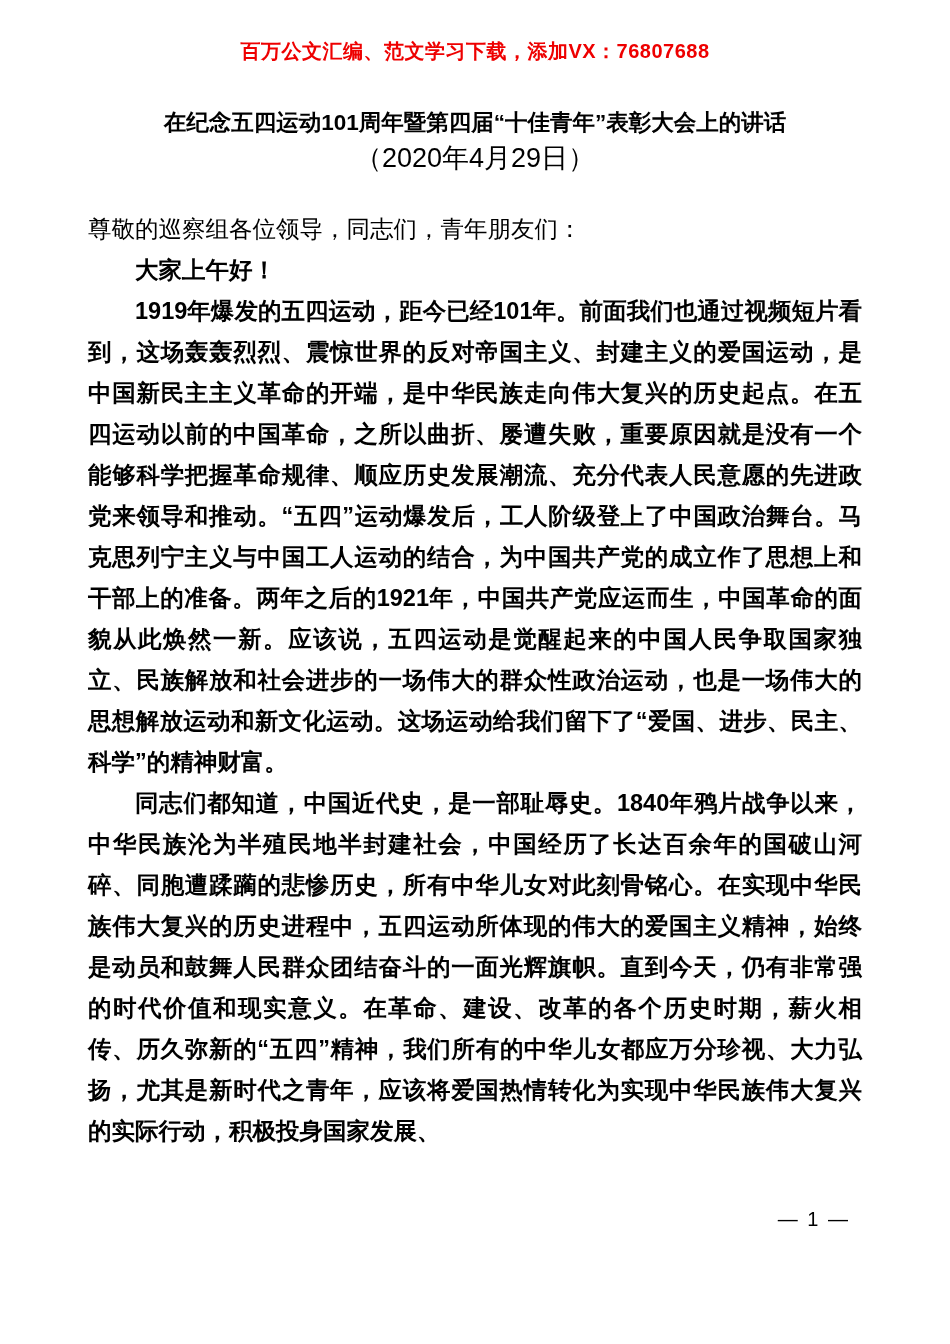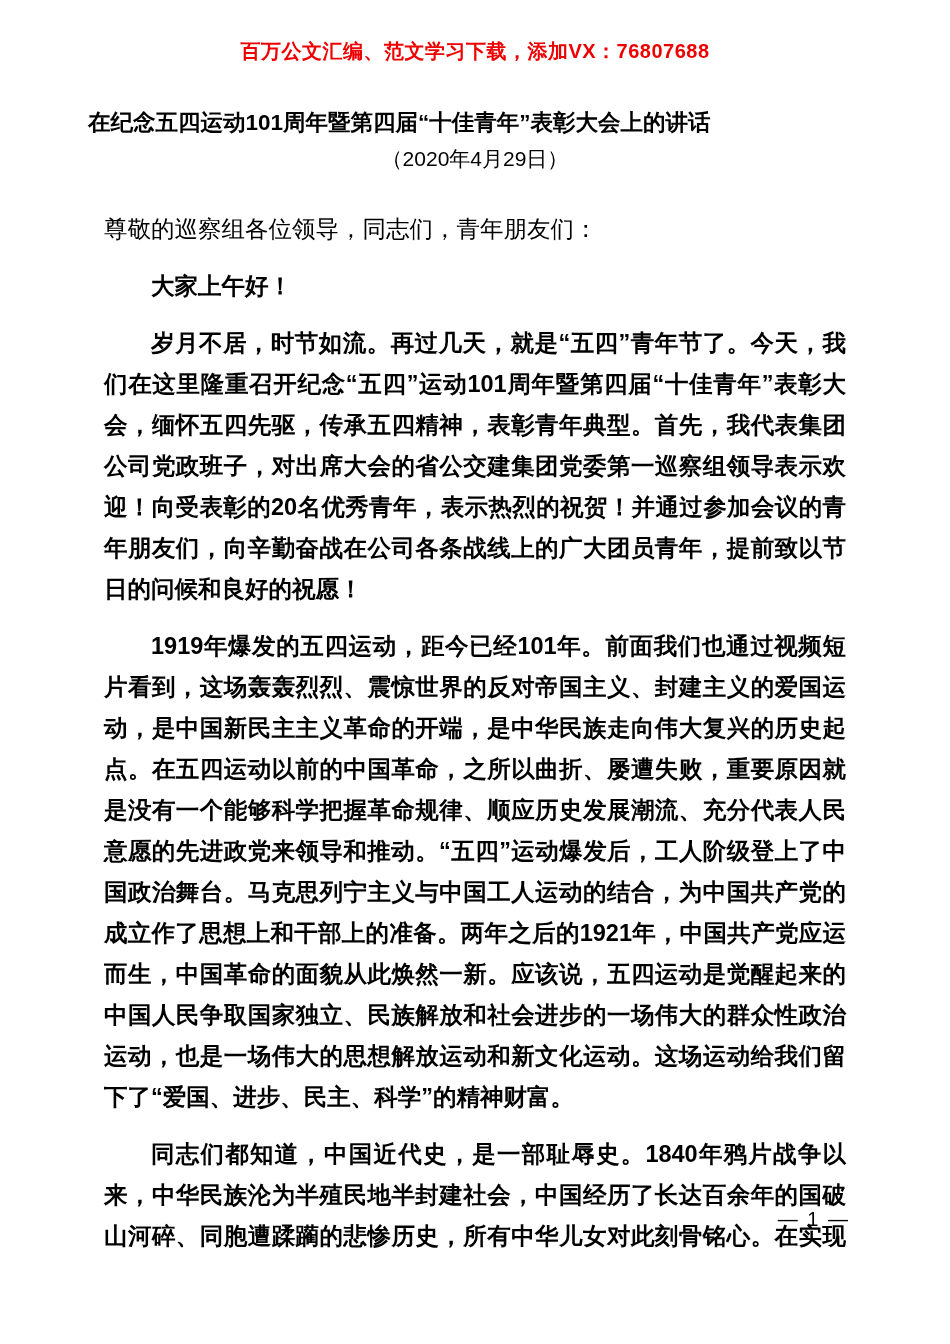--- a/index.html
+++ b/index.html
@@ -20,48 +20,49 @@
   }
   .header-notice {
     text-align: center;
     font-size: 20px;
     line-height: 26px;
     font-weight: bold;
     letter-spacing: 0.5px;
   }
   .doc-title {
     margin: 42px 0 0 0;
+    text-align: center;
     font-size: 22.5px;
     line-height: 33px;
     font-weight: bold;
     color: #000000;
   }
   .author-line {
     margin-top: 4px;
     text-align: center;
     font-size: 22px;
     line-height: 33px;
     color: #000000;
   }
   .date-line {
     margin-top: 3px;
     text-align: center;
-    font-size: 21px;
+    font-size: 27px;
     line-height: 33px;
     color: #000000;
   }
   .doc-body {
     margin-top: 34px;
     font-size: 23.5px;
     line-height: 41px;
     text-align: justify;
     color: #000000;
   }
   .doc-body p {
-    margin: 16px;
+    margin: 0;
     padding: 0;
   }
   .doc-body p.indent {
     text-indent: 2em;
     font-weight: bold;
   }
   .page-number {
     position: absolute;
     bottom: 18px;
     right: 100px;
@@ -78,20 +79,19 @@
   <div class="header-notice" style="color: rgb(238, 0, 0);">百万公文汇编、范文学习下载，添加VX：76807688</div>
 
   <h1 class="doc-title">在纪念五四运动101周年暨第四届“十佳青年”表彰大会上的讲话</h1>
 
 
   <div class="date-line">（2020年4月29日）</div>
 
   <div class="doc-body">
       <p class="">尊敬的巡察组各位领导，同志们，青年朋友们：</p>
       <p class="indent">大家上午好！</p>
-      <p class="indent">岁月不居，时节如流。再过几天，就是“五四”青年节了。今天，我们在这里隆重召开纪念“五四”运动101周年暨第四届“十佳青年”表彰大会，缅怀五四先驱，传承五四精神，表彰青年典型。首先，我代表集团公司党政班子，对出席大会的省公交建集团党委第一巡察组领导表示欢迎！向受表彰的20名优秀青年，表示热烈的祝贺！并通过参加会议的青年朋友们，向辛勤奋战在公司各条战线上的广大团员青年，提前致以节日的问候和良好的祝愿！</p>
       <p class="indent">1919年爆发的五四运动，距今已经101年。前面我们也通过视频短片看到，这场轰轰烈烈、震惊世界的反对帝国主义、封建主义的爱国运动，是中国新民主主义革命的开端，是中华民族走向伟大复兴的历史起点。在五四运动以前的中国革命，之所以曲折、屡遭失败，重要原因就是没有一个能够科学把握革命规律、顺应历史发展潮流、充分代表人民意愿的先进政党来领导和推动。“五四”运动爆发后，工人阶级登上了中国政治舞台。马克思列宁主义与中国工人运动的结合，为中国共产党的成立作了思想上和干部上的准备。两年之后的1921年，中国共产党应运而生，中国革命的面貌从此焕然一新。应该说，五四运动是觉醒起来的中国人民争取国家独立、民族解放和社会进步的一场伟大的群众性政治运动，也是一场伟大的思想解放运动和新文化运动。这场运动给我们留下了“爱国、进步、民主、科学”的精神财富。</p>
       <p class="indent">同志们都知道，中国近代史，是一部耻辱史。1840年鸦片战争以来，中华民族沦为半殖民地半封建社会，中国经历了长达百余年的国破山河碎、同胞遭蹂躏的悲惨历史，所有中华儿女对此刻骨铭心。在实现中华民族伟大复兴的历史进程中，五四运动所体现的伟大的爱国主义精神，始终是动员和鼓舞人民群众团结奋斗的一面光辉旗帜。直到今天，仍有非常强的时代价值和现实意义。在革命、建设、改革的各个历史时期，薪火相传、历久弥新的“五四”精神，我们所有的中华儿女都应万分珍视、大力弘扬，尤其是新时代之青年，应该将爱国热情转化为实现中华民族伟大复兴的实际行动，积极投身国家发展、</p>
     </div>
 
   <div class="page-number">— 1 —</div>
 
 </div>
 
 </body></html>

